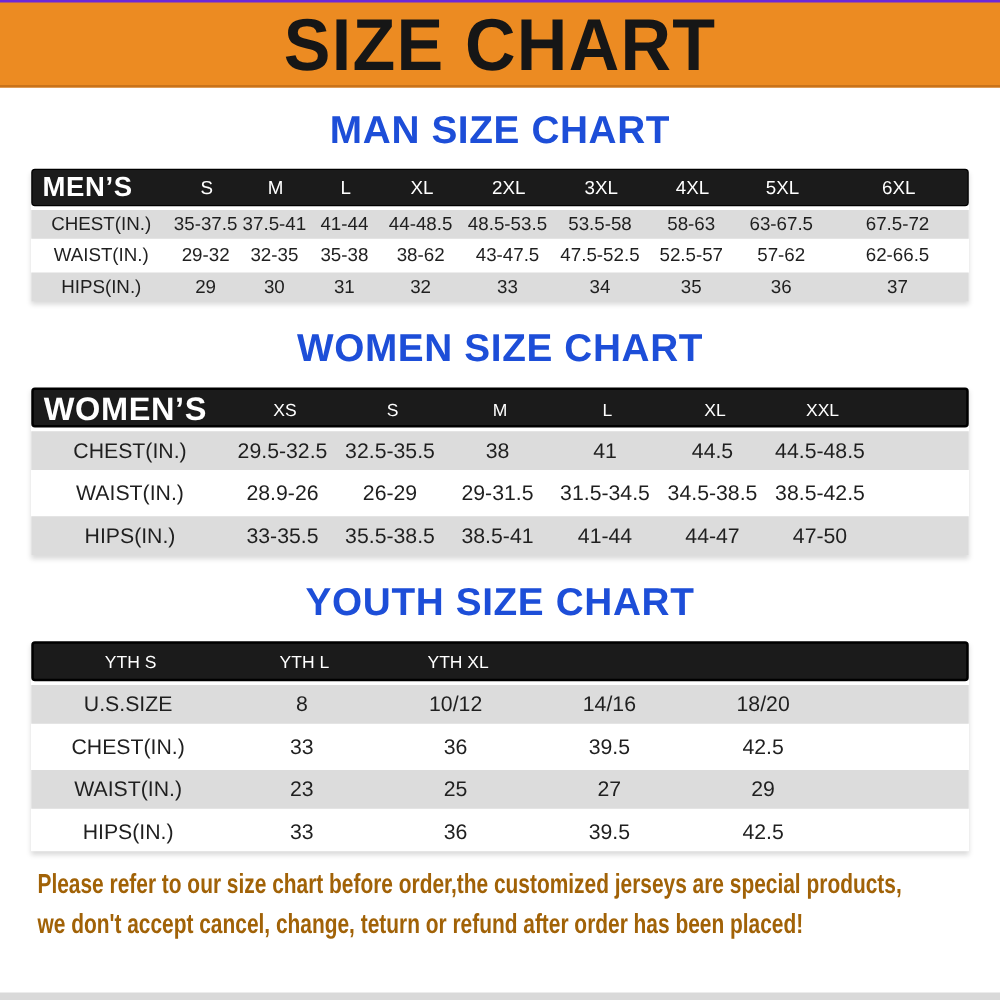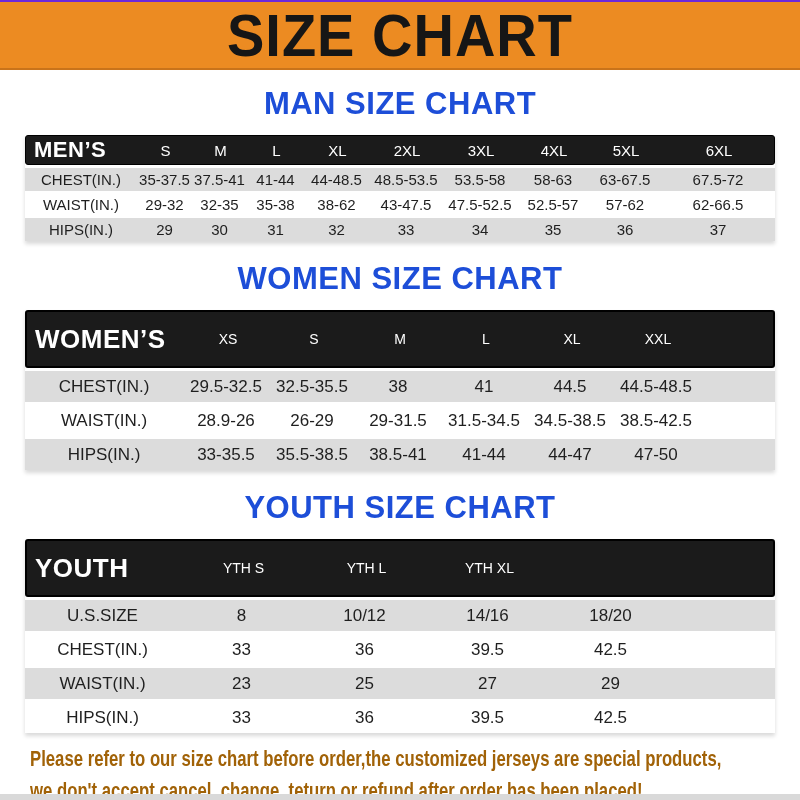--- a/index.html
+++ b/index.html
@@ -39,21 +39,21 @@
   .trow{display:grid;align-items:center;margin-bottom:3px;}
   .trow .cell{text-align:center;font-size:17px;color:#1f1f1f;}
   .trow.gray{background:#dcdcdc;}
   .trow.white{background:#ffffff;}
   
   .men-table .thead{height:30px;border-width:1px;}
   .men-table .thead .cell{font-size:15px;}
   .men-table .thead .label-cell{font-size:22px;}
   .men-table .trow{height:23px;margin-bottom:2px;}
   .men-table .trow .cell{font-size:15px;}
-  .women-table .thead,.youth-table .thead{height:58px;}
+  .women-table .thead,.youth-table .thead{height:32px;}
   .women-table .trow,.youth-table .trow{height:31px;}
   .size-table{box-shadow:0 3px 4px rgba(0,0,0,0.15);}
   
   .grid-men{grid-template-columns:112px 55px 55px 57px 65px 74px 74px 72px 72px 114px;}
   .grid-women{grid-template-columns:158px 86px 86px 86px 86px 86px 86px 1fr;}
   .grid-youth{grid-template-columns:155px 123px 123px 123px 123px 1fr;}
   
   .footer-note{margin-top:10px;padding-left:30px;color:#a16207;font-weight:600;}
   .footer-line{
     font-size:22px;line-height:32px;white-space:nowrap;
@@ -162,21 +162,20 @@
       <div class="cell">41-44</div>
       <div class="cell">44-47</div>
       <div class="cell">47-50</div>
     </div>
 </div>
 
 <div class="section-heading heading-youth">YOUTH SIZE CHART</div>
 
 <div class="size-table youth-table">
   <div class="thead grid-youth">
-      <div class="cell label-cell">YOUTH</div>
       <div class="cell">YTH S</div>
       <div class="cell">YTH L</div>
       <div class="cell">YTH XL</div>
     </div>
   <div class="trow gray grid-youth">
       <div class="cell label-cell">U.S.SIZE</div>
       <div class="cell">8</div>
       <div class="cell">10/12</div>
       <div class="cell">14/16</div>
       <div class="cell">18/20</div>

